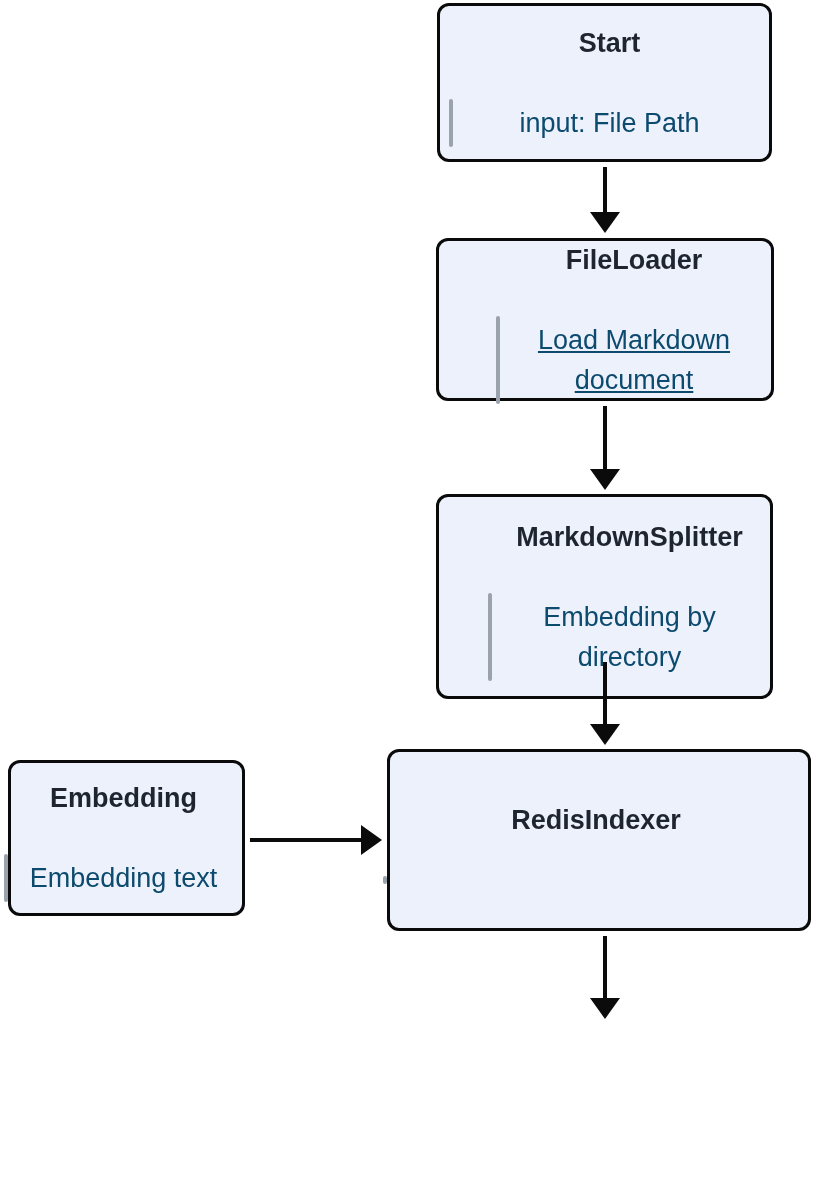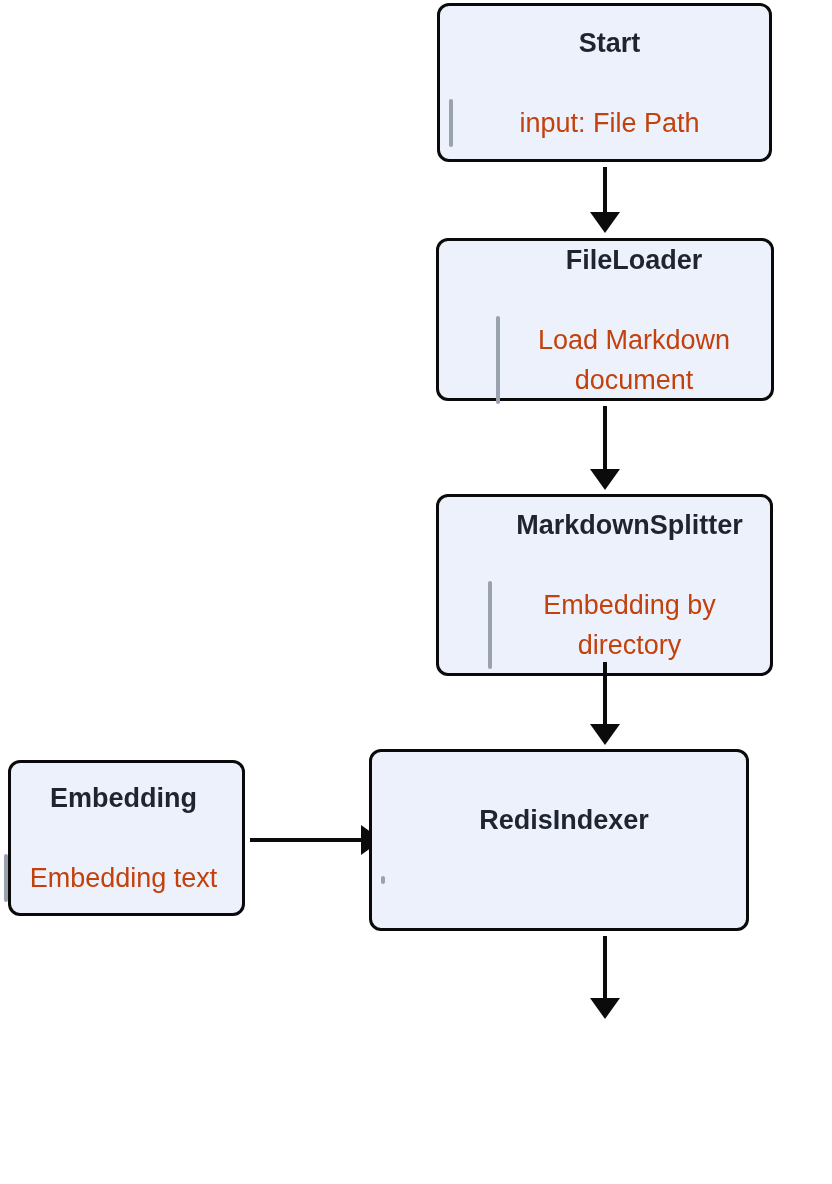--- a/index.html
+++ b/index.html
@@ -46,42 +46,42 @@
   }
   .node .sub-row {
     position: relative;
     width: 100%;
     text-align: center;
   }
   .node .subtitle {
     display: inline-block;
     font-size: 27px;
     font-weight: 400;
-    color: #c2410c;
+    color: #0c4a6e;
     line-height: 40px;
     text-align: center;
   }
   .cursor-bar {
     position: absolute;
     left: -7px;
     top: -4px;
     bottom: -4px;
     width: 4px;
     border-radius: 2px;
     background: #9AA2AE;
   }
 
   #node-start            { left: 437px; top: 3px;    width: 335px; height: 159px; }
   #node-fileloader       { left: 436px; top: 238px;  width: 338px; height: 163px; padding-left: 48px; }
-  #node-markdownsplitter { left: 436px; top: 494px;  width: 337px; height: 182px; padding-left: 40px; }
+  #node-markdownsplitter { left: 436px; top: 494px;  width: 337px; height: 205px; padding-left: 40px; }
   #node-embedding        { left: 8px;   top: 760px;  width: 237px; height: 156px; flex-direction: column; }
-  #node-redisindexer     { left: 369px; top: 749px;  width: 380px; height: 182px; }
+  #node-redisindexer     { left: 387px; top: 749px;  width: 424px; height: 182px; flex-direction: column; }
   #node-end              { left: 488px; top: 1023px; width: 236px; height: 157px; }
 
-  #node-fileloader .subtitle { max-width: 245px; } 
+  #node-fileloader .subtitle { max-width: 245px; text-decoration: underline; } 
   #node-end .label { padding: 0; }
 
   
   .edge-v {
     position: absolute;
     width: 30px;
     display: flex;
     flex-direction: column;
     align-items: center;
   }

